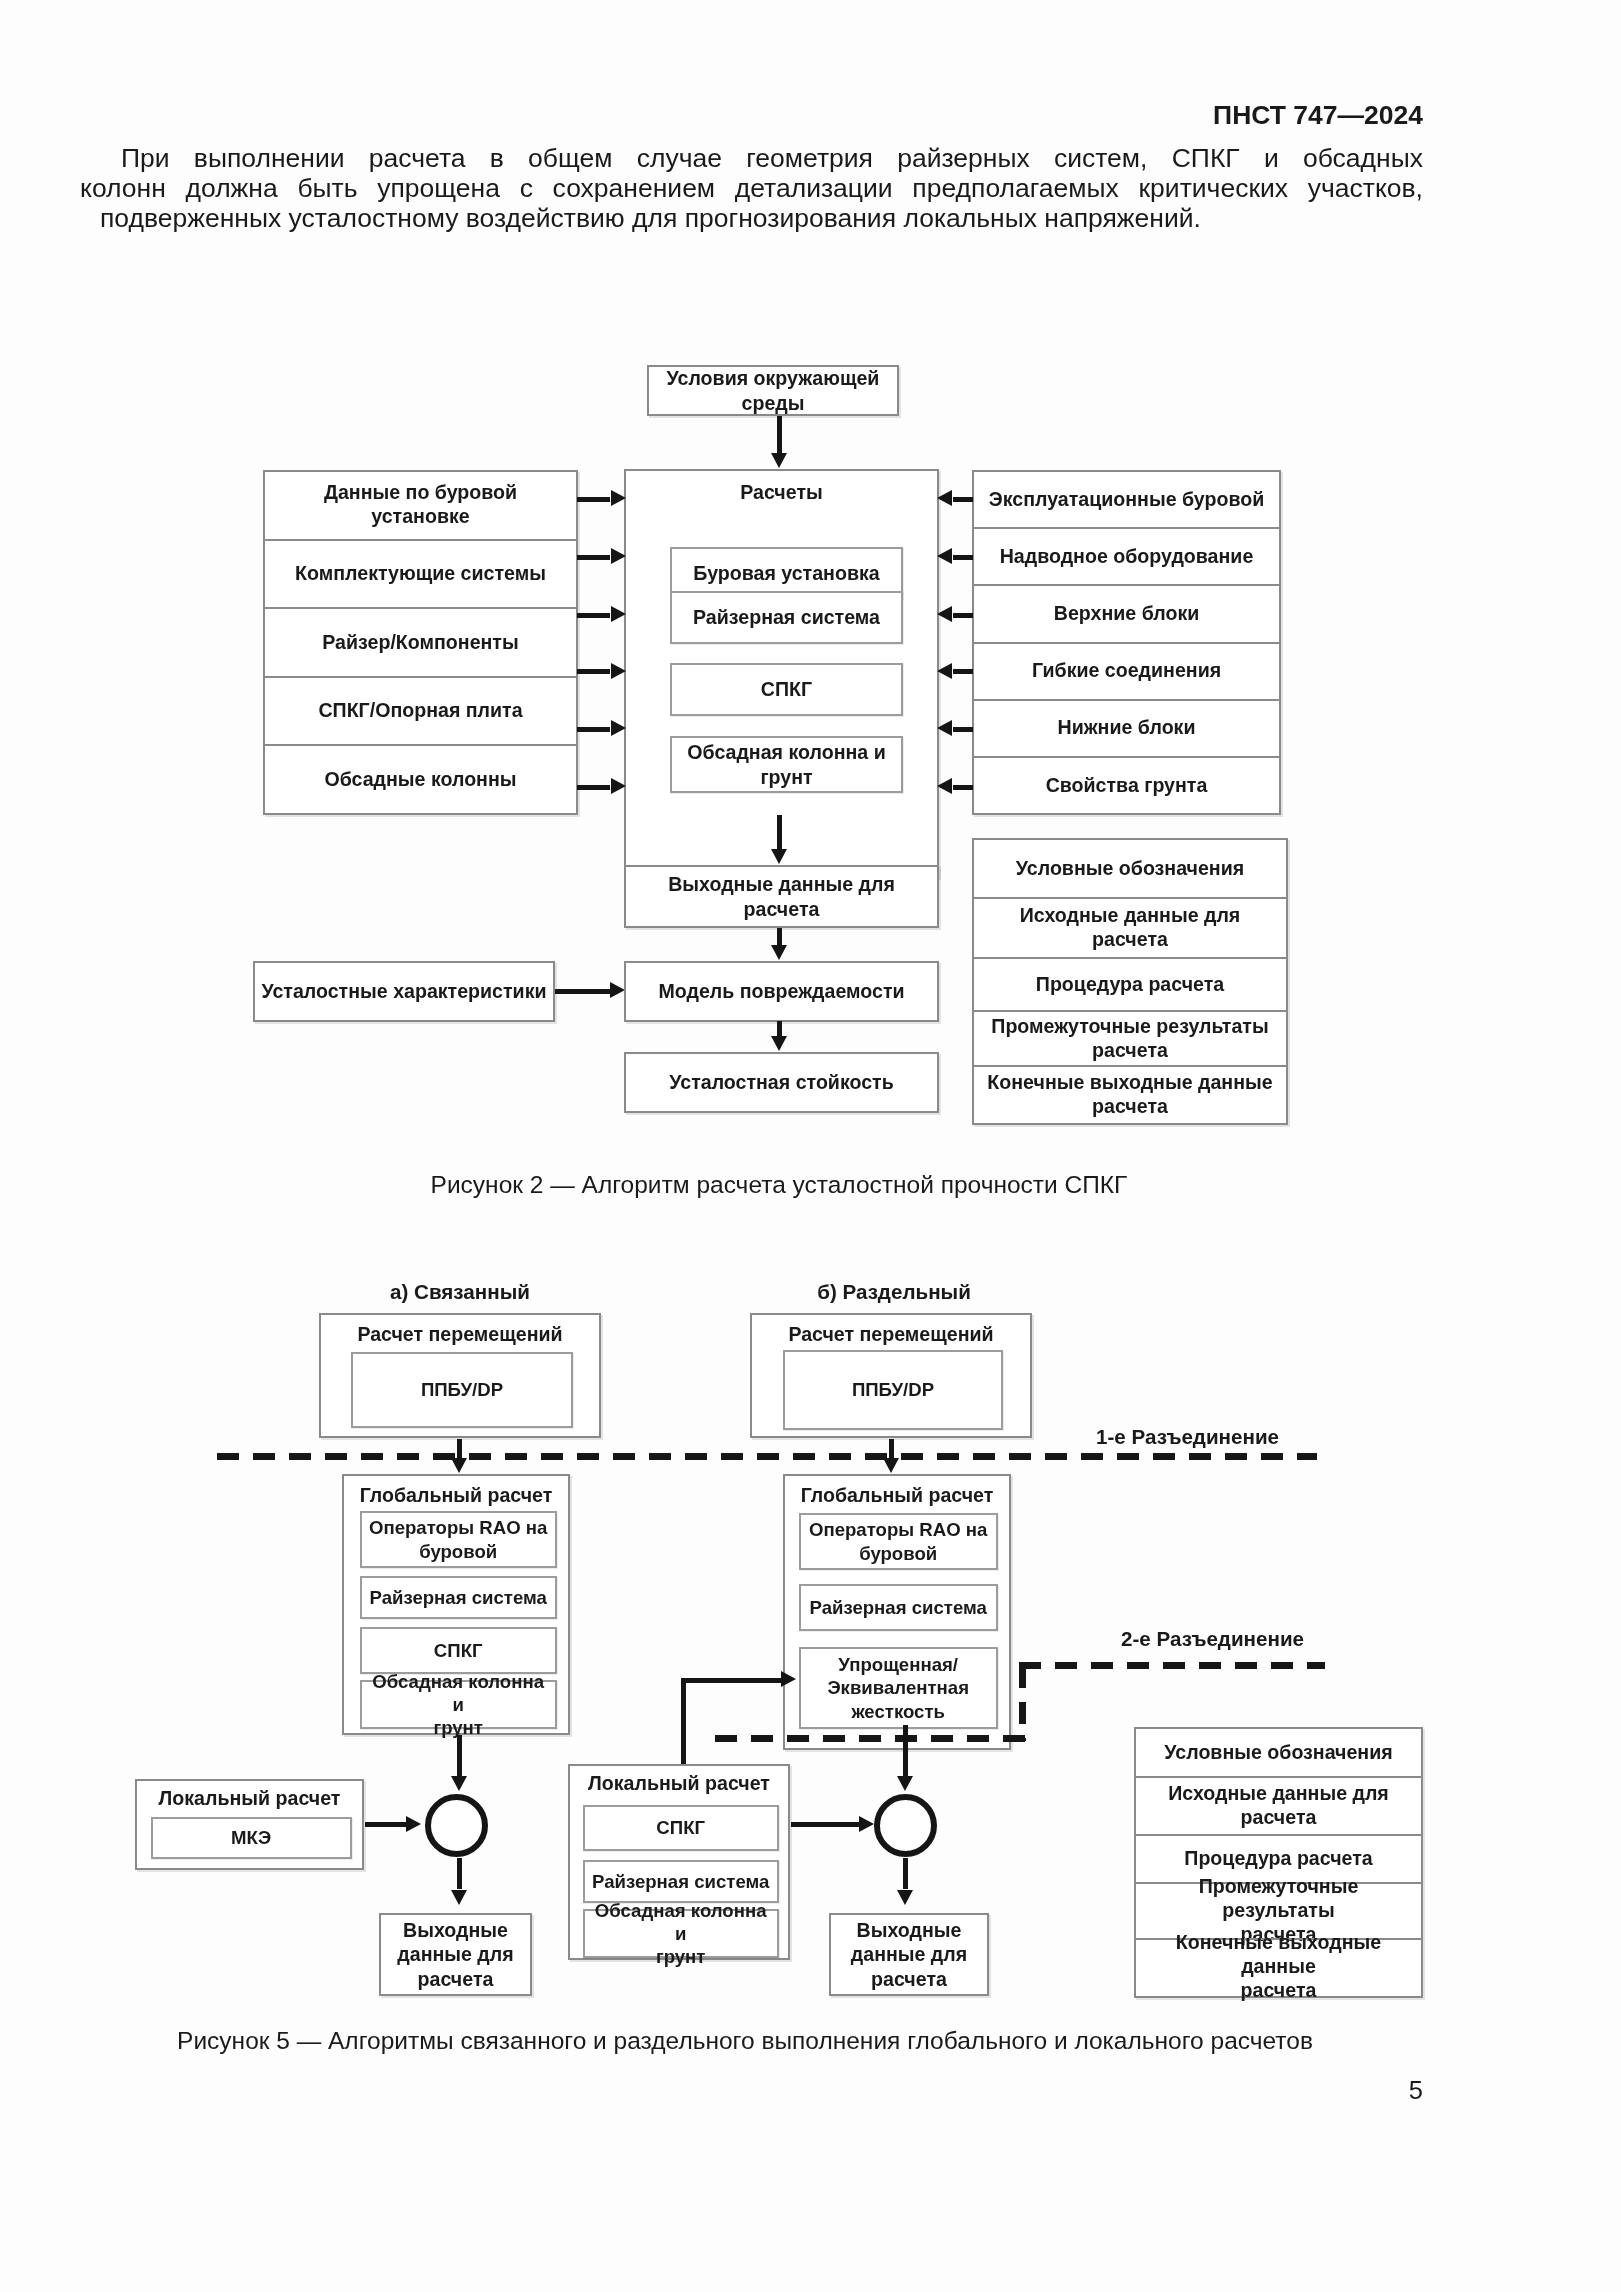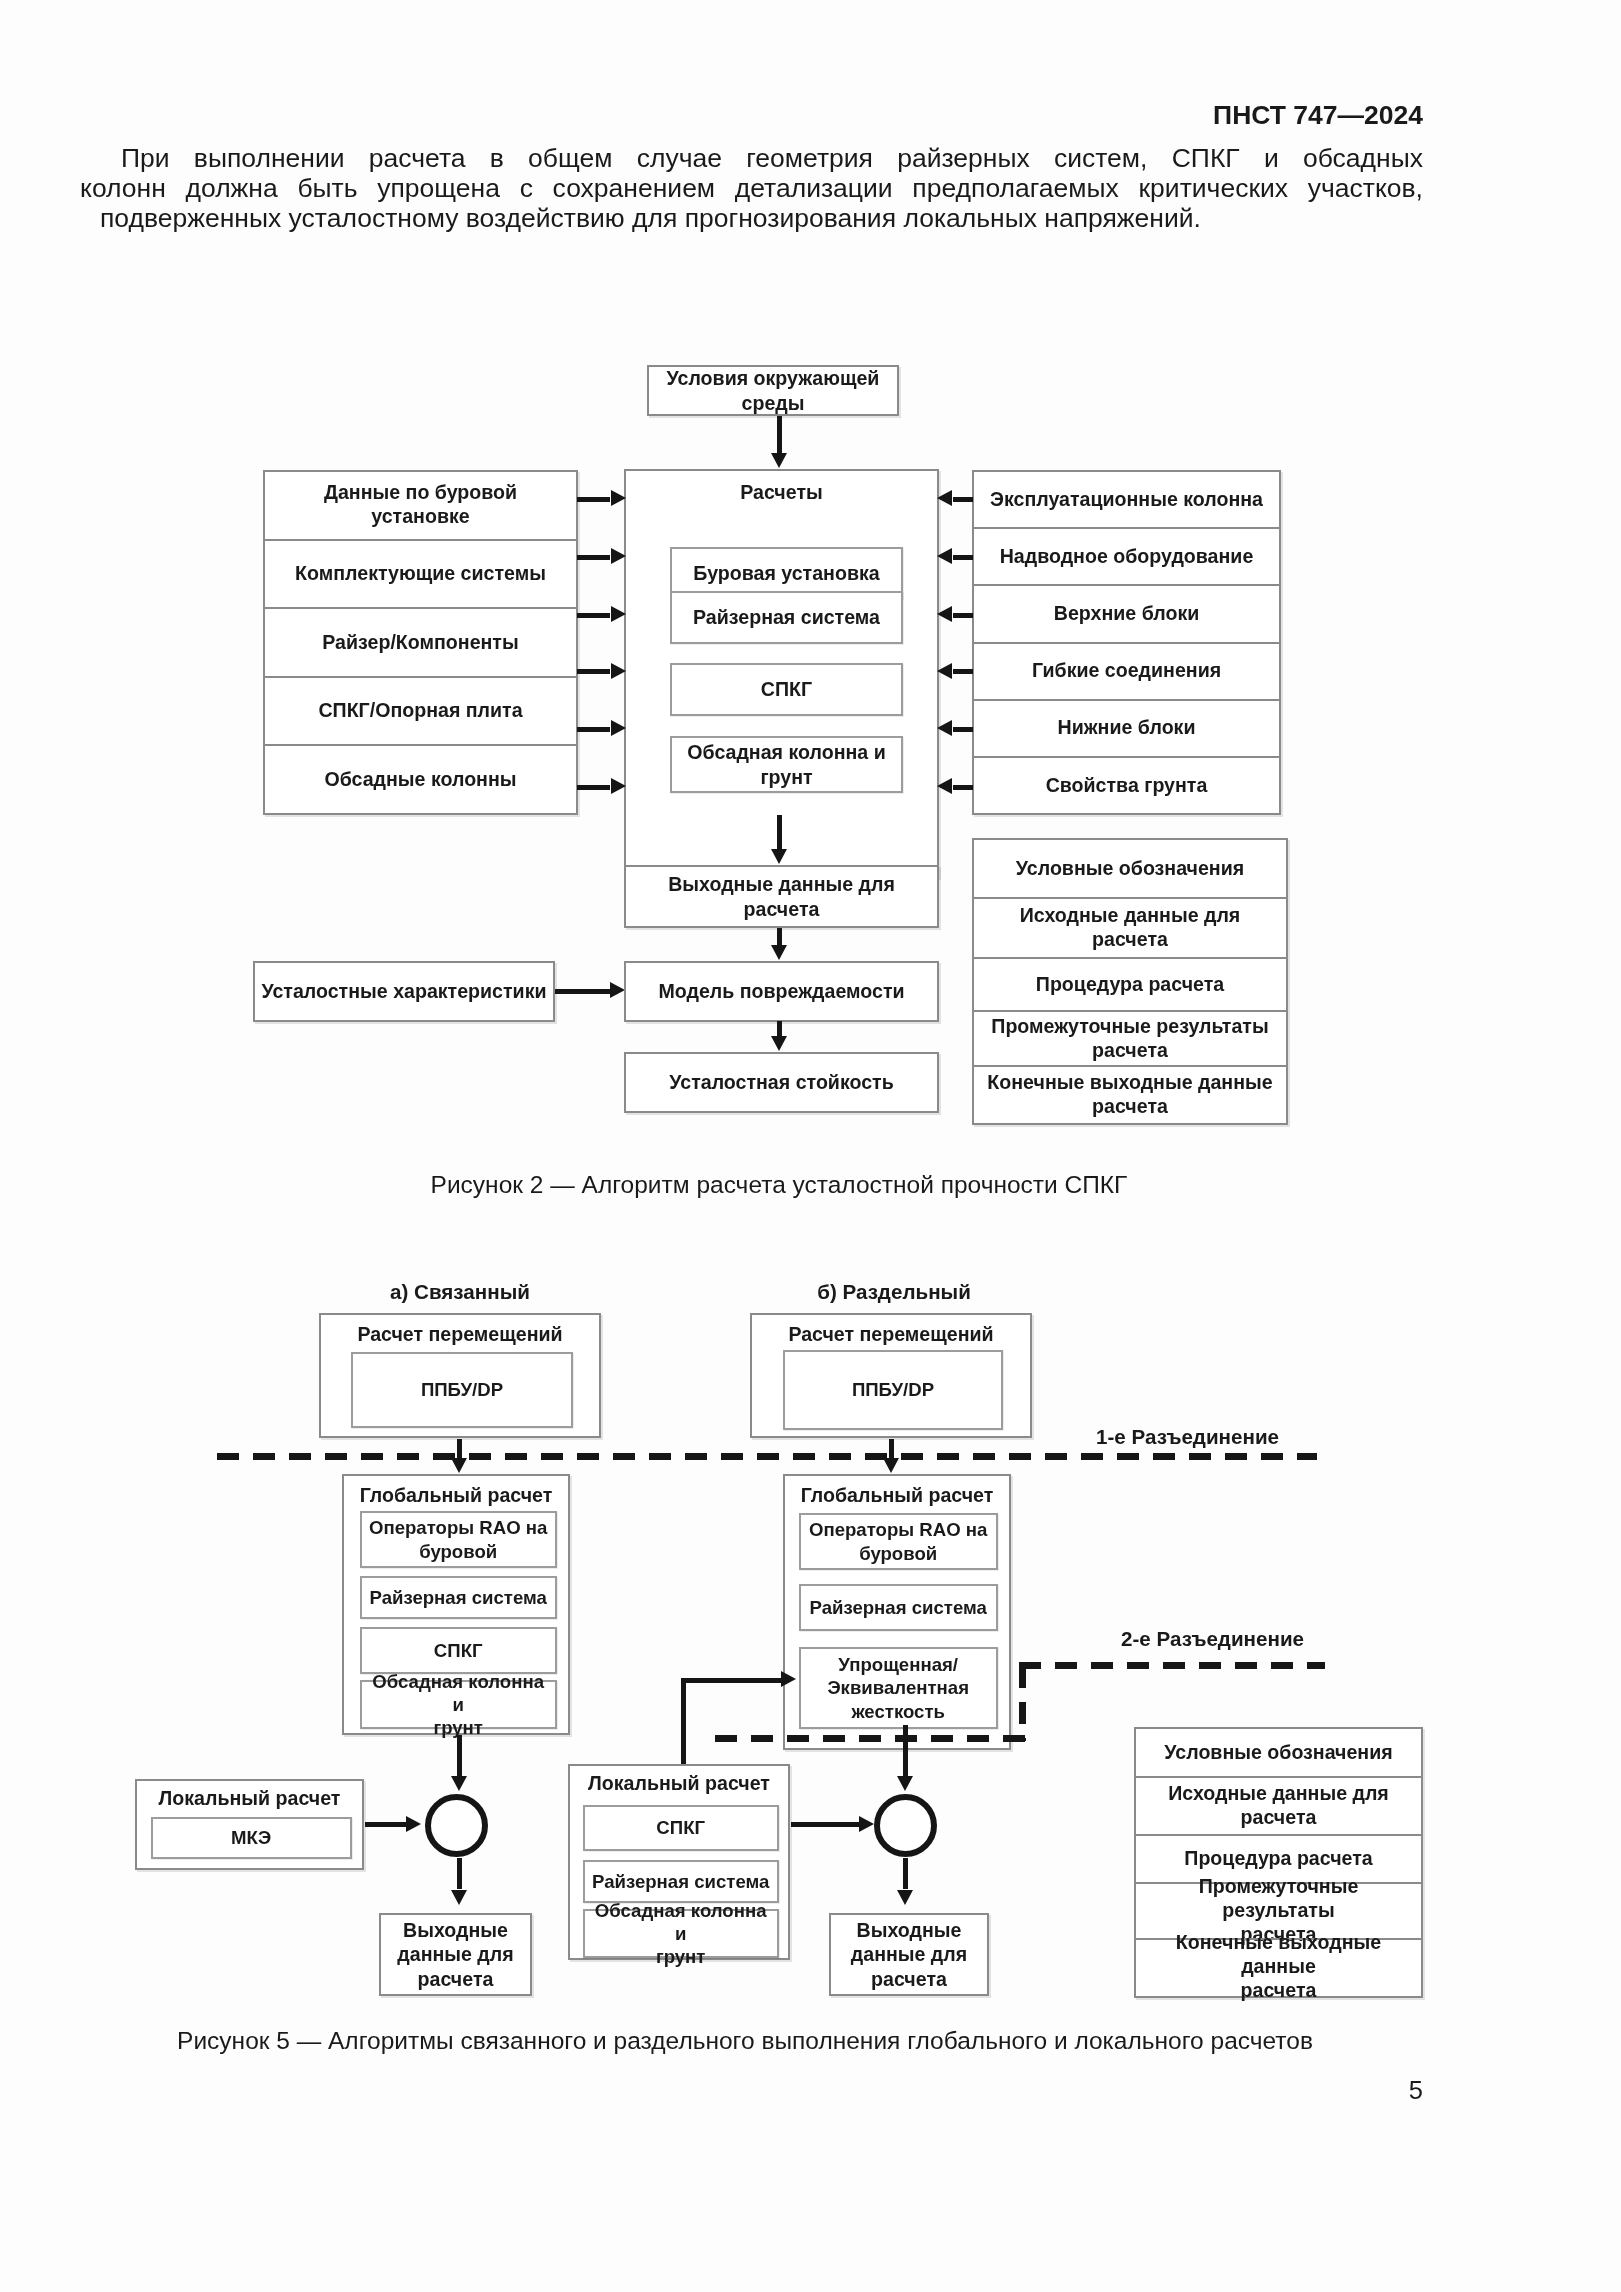--- a/index.html
+++ b/index.html
@@ -104,21 +104,21 @@
     <div class="stack" style="left:263px; top:470px; width:315px; height:345px;">
       <div class="cell grow">Данные по буровой
 установке</div>
       <div class="cell grow">Комплектующие системы</div>
       <div class="cell grow">Райзер/Компоненты</div>
       <div class="cell grow">СПКГ/Опорная плита</div>
       <div class="cell grow">Обсадные колонны</div>
     </div>
 
     <div class="stack" style="left:972px; top:470px; width:309px; height:345px;">
-      <div class="cell grow">Эксплуатационные колонна</div>
+      <div class="cell grow">Эксплуатационные буровой</div>
       <div class="cell grow">Надводное оборудование</div>
       <div class="cell grow">Верхние блоки</div>
       <div class="cell grow">Гибкие соединения</div>
       <div class="cell grow">Нижние блоки</div>
       <div class="cell grow">Свойства грунта</div>
     </div>
 
     <div>
       <div class="sh" style="left:577px; top:497px; width:33px;"></div>
         <div class="hd hd-right" style="left:611px; top:490px;"></div>

